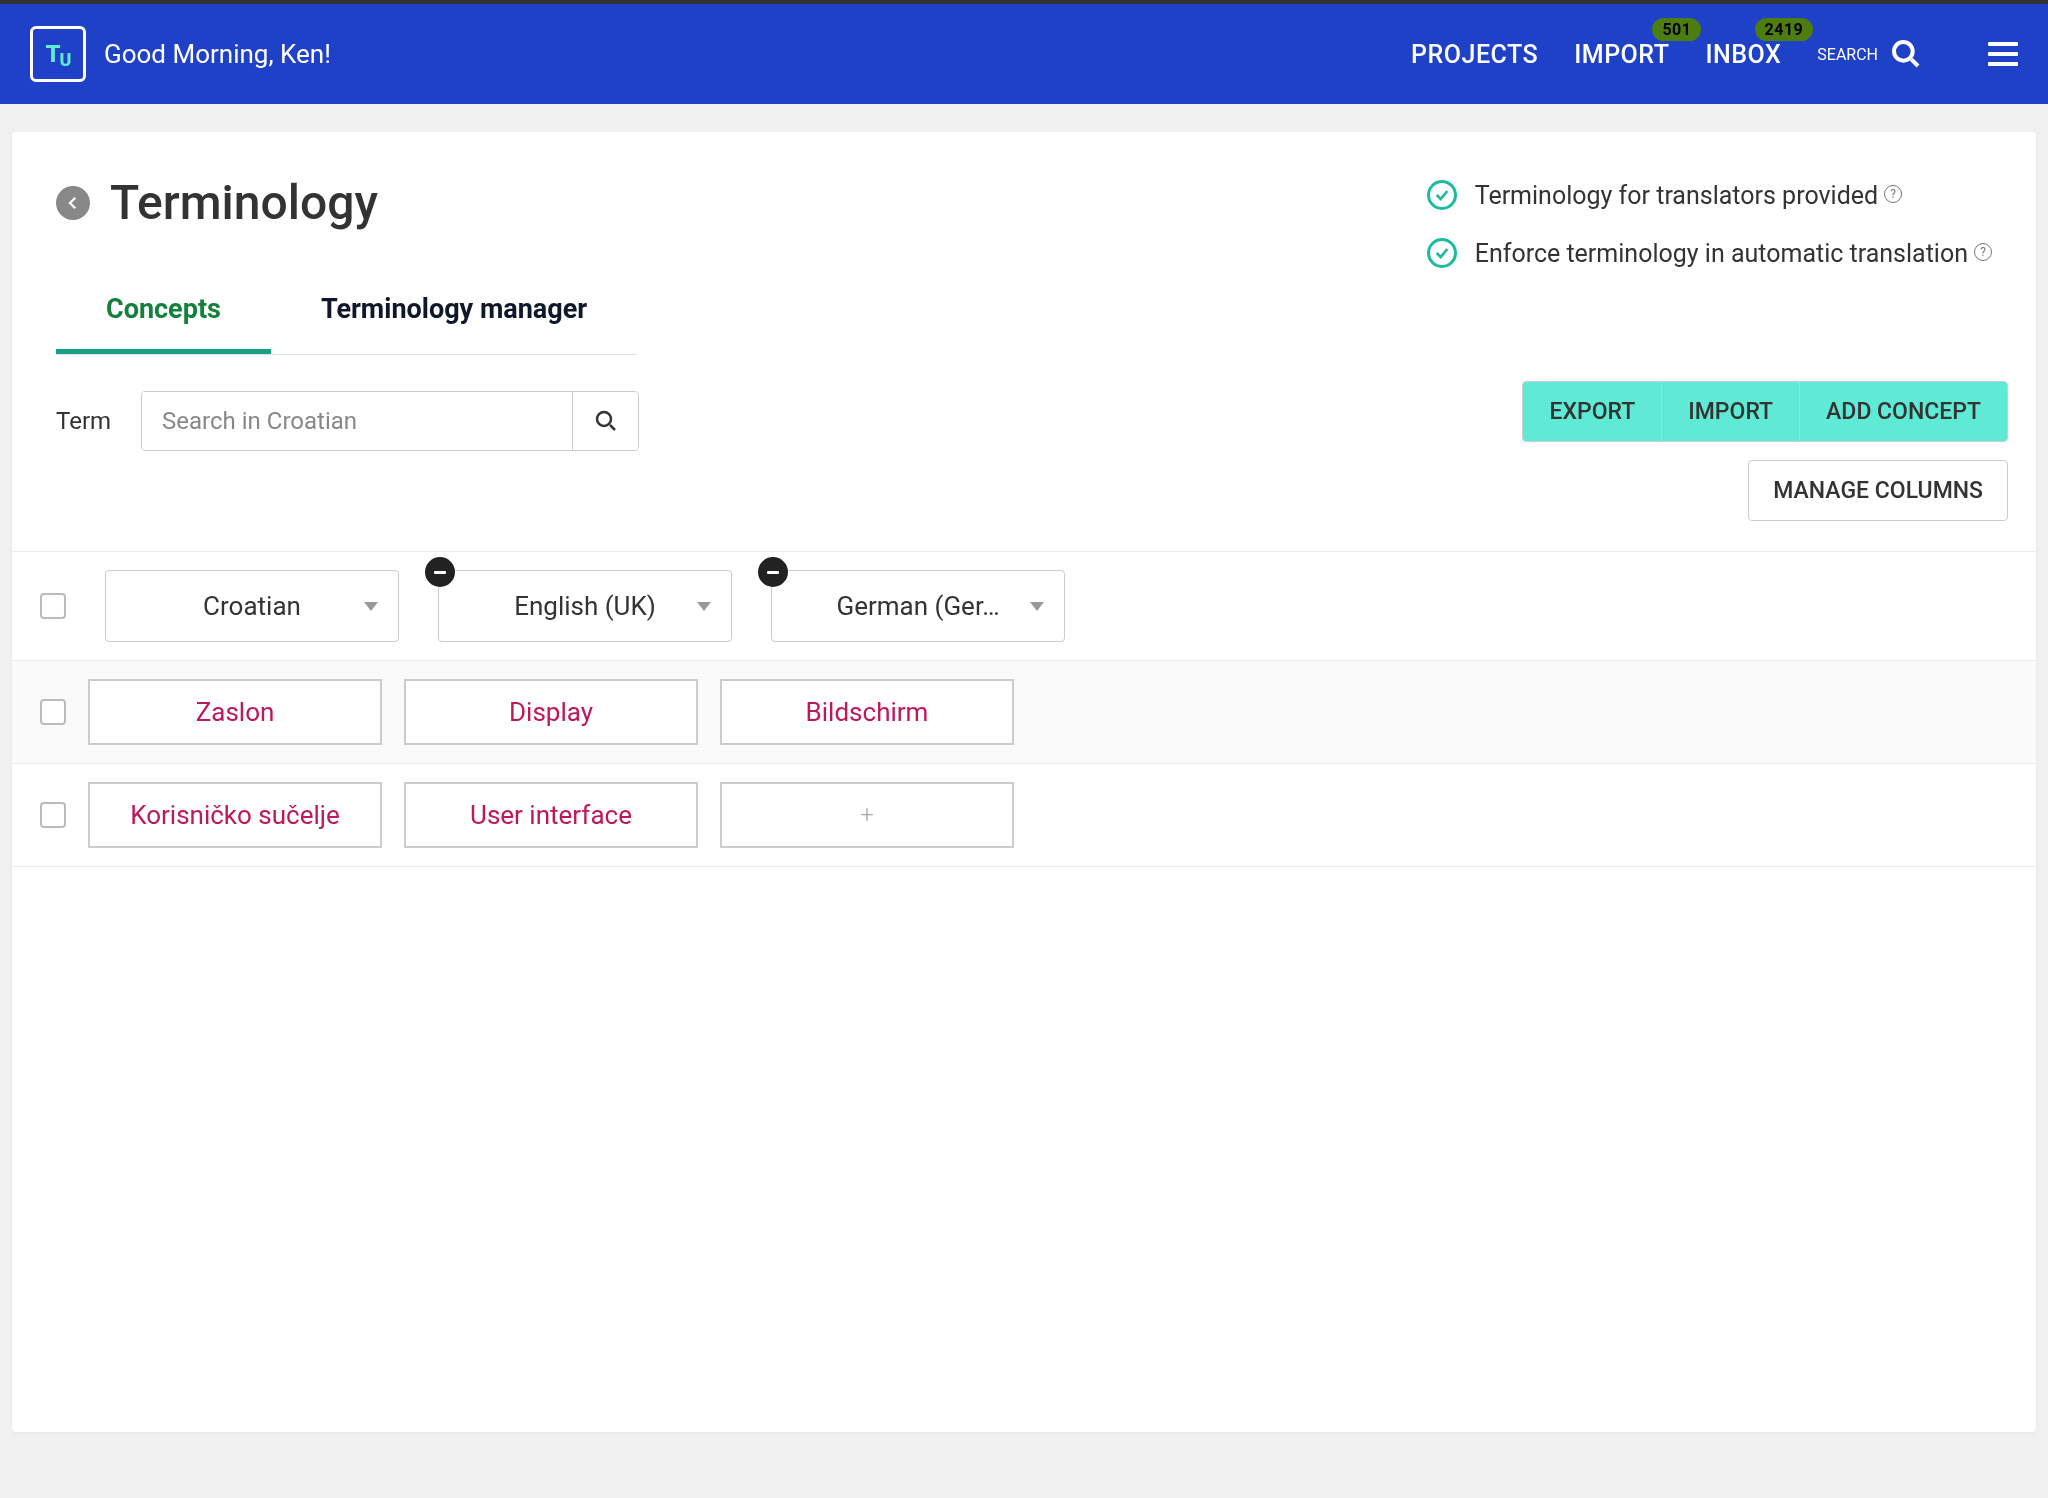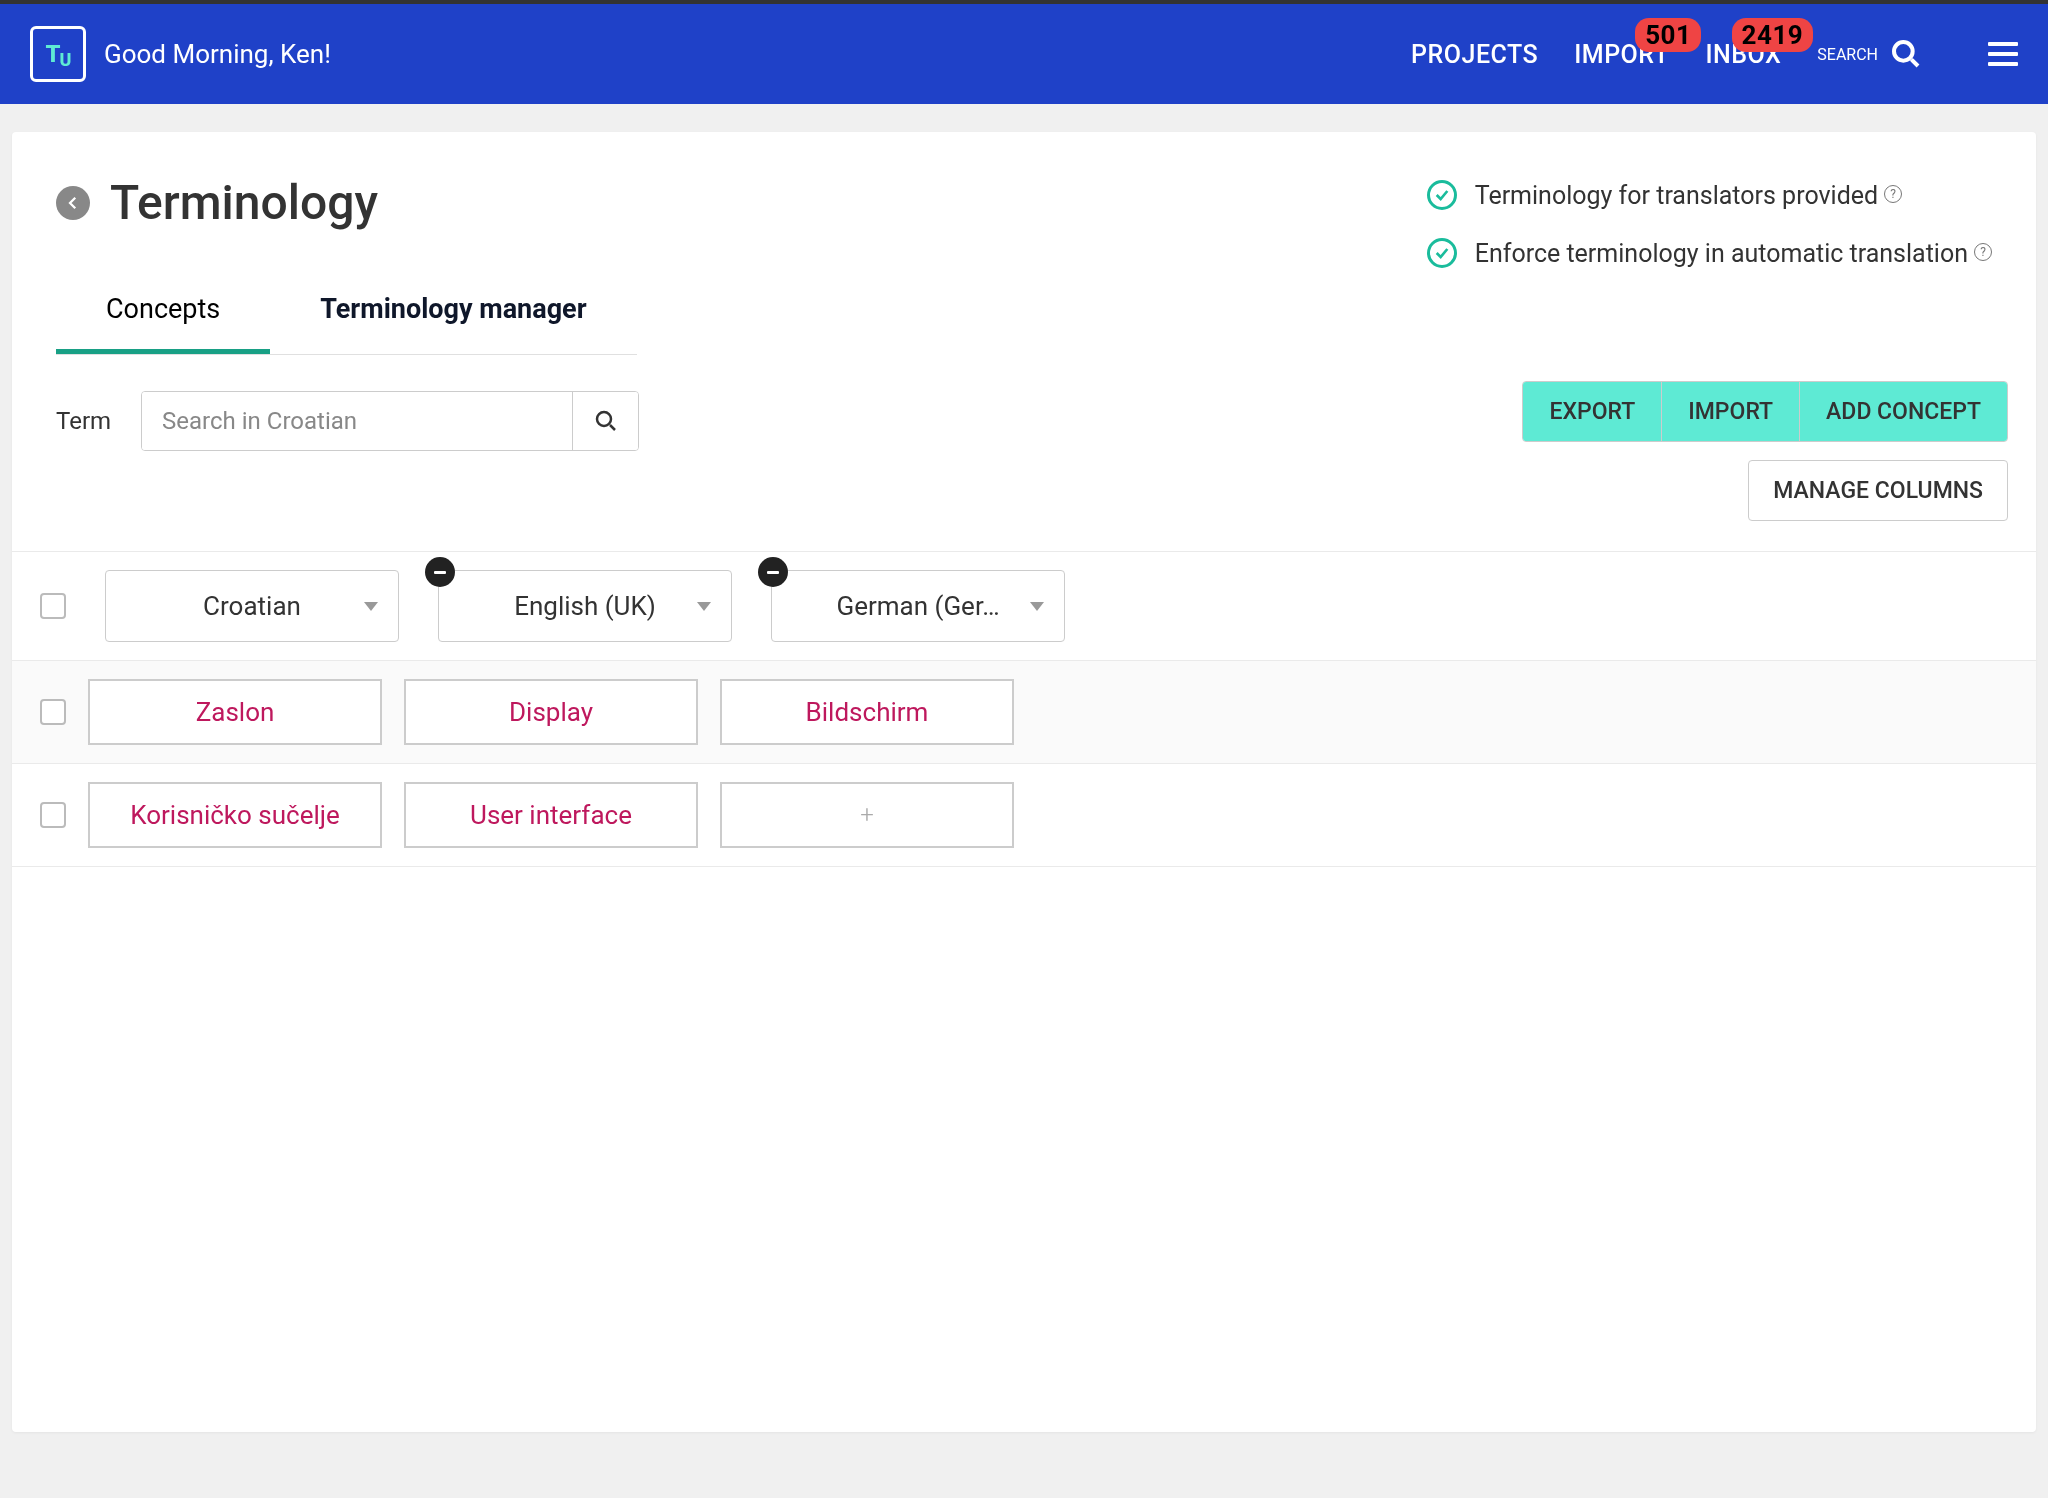--- a/index.html
+++ b/index.html
@@ -26,24 +26,24 @@
 .logo-box .inner {
   font-weight: 800; font-size: 24px; letter-spacing: -1px;
   color: #5eead4;
 }
 .greeting { font-size: 26px; font-weight: 400; }
 .nav-right { margin-left: auto; display: flex; align-items: center; gap: 36px; }
 .nav-link { color: #fff; font-size: 25px; font-weight: 500; letter-spacing: 0.5px; position: relative; }
 .badge {
   position: absolute;
   top: -22px; right: -32px;
-  background: #ef4444;
+  background: #4d7c0f;
   color: #000;
   font-weight: 700;
-  font-size: 26px;
+  font-size: 16px;
   padding: 2px 10px;
   border-radius: 14px;
 }
 .search-group { display: flex; align-items: center; gap: 12px; }
 .search-icon-svg { width: 32px; height: 32px; }
 .hamburger { width: 30px; height: 24px; display: flex; flex-direction: column; justify-content: space-between; margin-left: 30px; }
 .hamburger div { height: 4px; background: #fff; border-radius: 1px; }
 
 
 .content {
@@ -86,22 +86,22 @@
   border-bottom: 1px solid #e0e0e0;
 }
 .tab {
   padding: 14px 50px 24px 50px;
   font-size: 27px;
   color: #0f172a;
   cursor: pointer;
   font-weight: 700;
 }
 .tab.active {
-  color: #000000;
-  font-weight: 400;
+  color: #15803d;
+  font-weight: 700;
   border-bottom: 5px solid #18a085;
 }
 
 
 .toolbar {
   padding: 26px 28px 0 44px;
   display: flex;
   align-items: flex-start;
   gap: 30px;
 }

